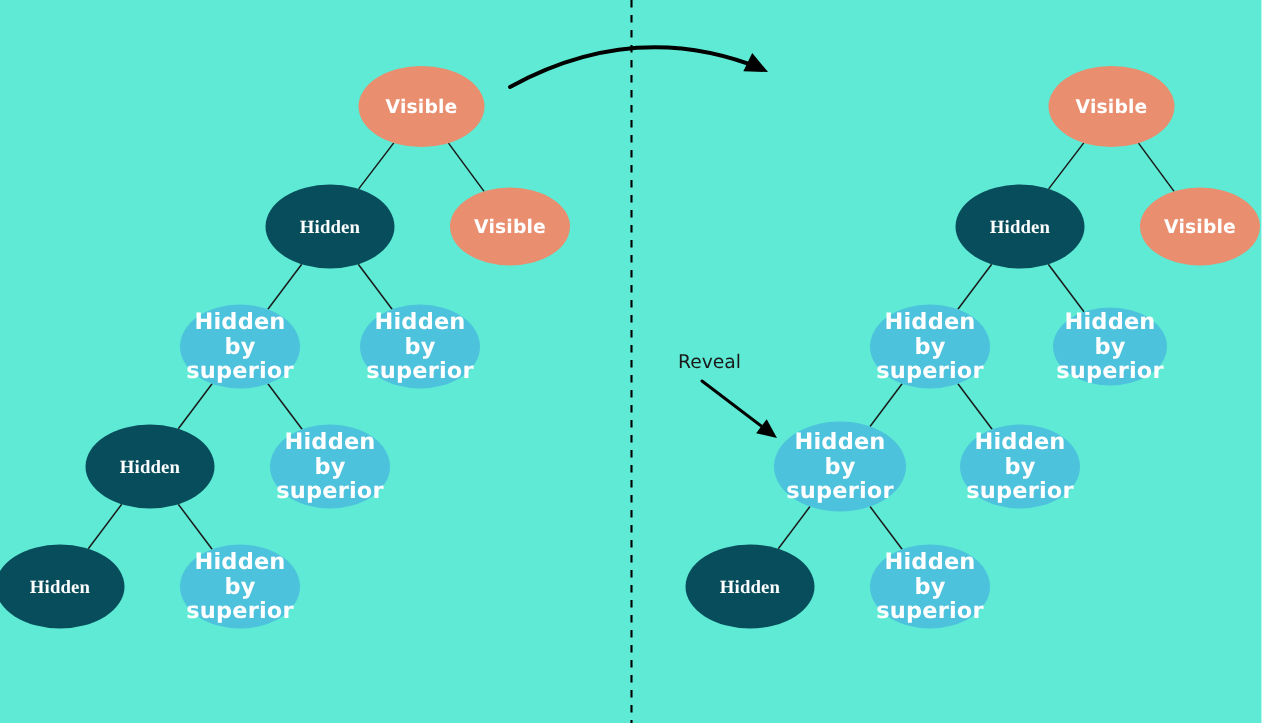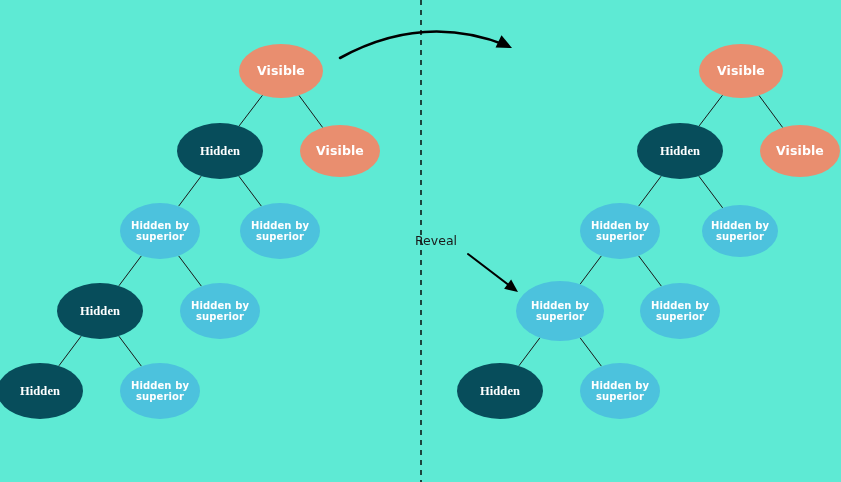--- a/index.html
+++ b/index.html
@@ -44,21 +44,21 @@
     font-weight: 700;
   }
   .node-hidden {
     background: #074d5b;
     font-size: 12.5px;
     font-weight: 700;
     font-family: Liberation Serif, serif;
   }
   .node-hidden-by-superior {
     background: #4cc2dd;
-    font-size: 10px;
+    font-size: 15px;
     font-weight: 700;
     padding: 0 5px;
   }
   .annotation-label {
     position: absolute;
     font-size: 12.5px;
     color: #1a1a1a;
     font-weight: 400;
     white-space: nowrap;
   }
@@ -121,15 +121,15 @@
 superior</div>
       <div class="node node-hidden-by-superior" style="left: 516px; top: 281px; width: 88px; height: 60px;">Hidden by
 superior</div>
       <div class="node node-hidden-by-superior" style="left: 640px; top: 283px; width: 80px; height: 56px;">Hidden by
 superior</div>
       <div class="node node-hidden" style="left: 457px; top: 363px; width: 86px; height: 56px;">Hidden</div>
       <div class="node node-hidden-by-superior" style="left: 580px; top: 363px; width: 80px; height: 56px;">Hidden by
 superior</div>
     </div>
 
-  <div class="annotation-label" id="reveal-label" style="left: 415px; top: 233px;">Reveal</div>
+  <div class="annotation-label" id="reveal-label" style="left: 452px; top: 233px;">Reveal</div>
 
 </div>
 
 </body></html>

